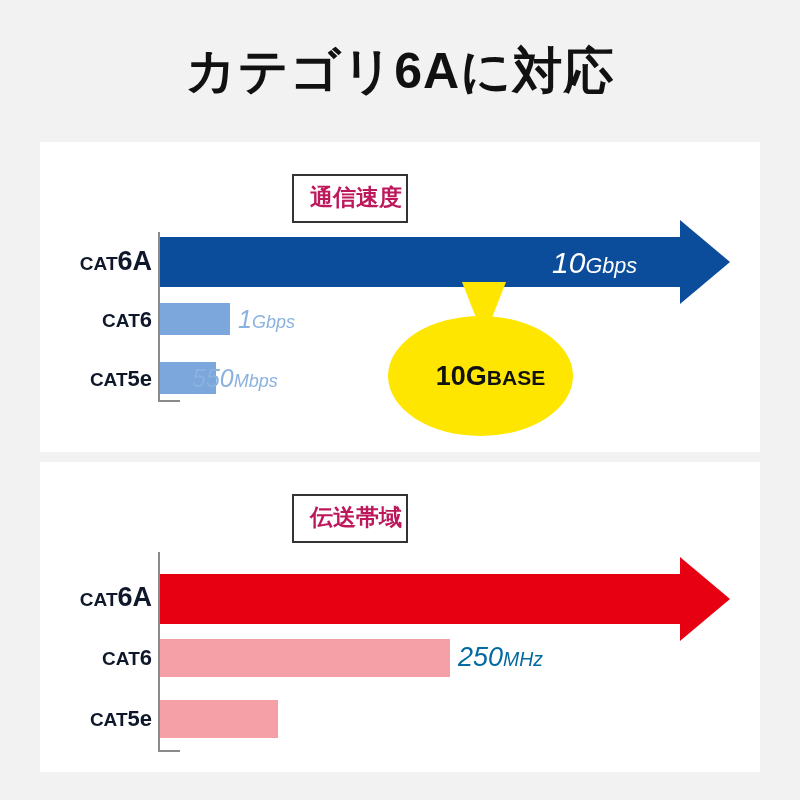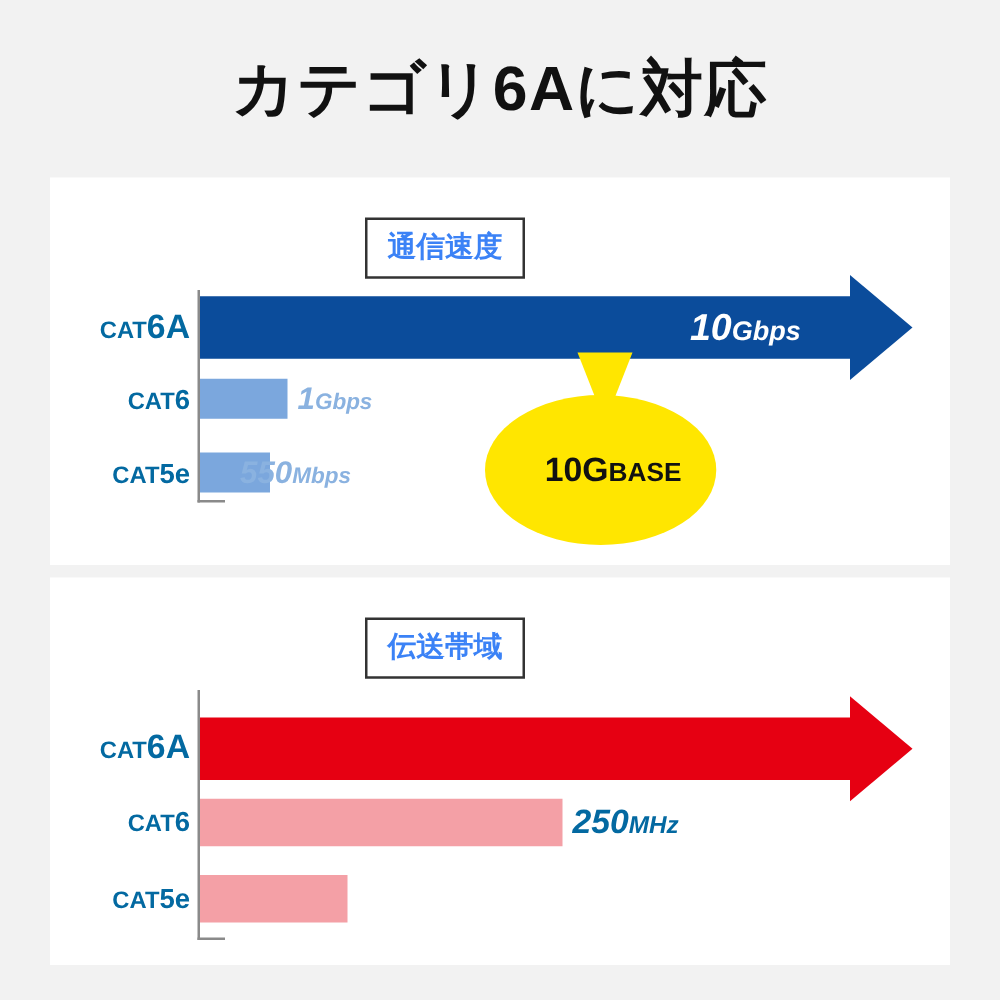--- a/index.html
+++ b/index.html
@@ -22,48 +22,48 @@
     position:absolute;left:40px;width:720px;
     background:#ffffff;
   }
   .panel-speed{top:142px;height:310px;}
   .panel-band{top:462px;height:310px;}
 
   .panel-label{
     position:absolute;
     border:2px solid #333;
     background:#fff;
-    font-size:23px;font-weight:bold;color:#3b82f6;
-    padding:6px 16px 8px 16px;
+    font-size:23px;font-weight:bold;color:#be185d;
+    padding:6px 4px 8px 16px;
     white-space:nowrap;
   }
 
   
   .axis-v{position:absolute;background:#8a8a8a;width:2px;}
   .axis-h{position:absolute;background:#8a8a8a;height:2px;}
 
   
   .cat{
     position:absolute;text-align:right;white-space:nowrap;
-    color:#0369a1;font-weight:bold;
+    color:#0f172a;font-weight:bold;
   }
   .cat .sm{font-size:19px;}
   .cat .lg{font-size:27px;}
   .cat .mid{font-size:22px;}
 
   
   .bar{position:absolute;}
 
   
   .arrow-body{position:absolute;}
   .arrow-head{position:absolute;width:0;height:0;}
 
   .val{
     position:absolute;white-space:nowrap;
-    font-style:italic;font-weight:bold;
+    font-style:italic;font-weight:normal;
   }
   .val .unit{font-size:0.72em;}
 
   
   .balloon{
     position:absolute;
     background:#ffe600;
     border-radius:50%;
     display:flex;align-items:center;justify-content:center;
     text-align:center;

